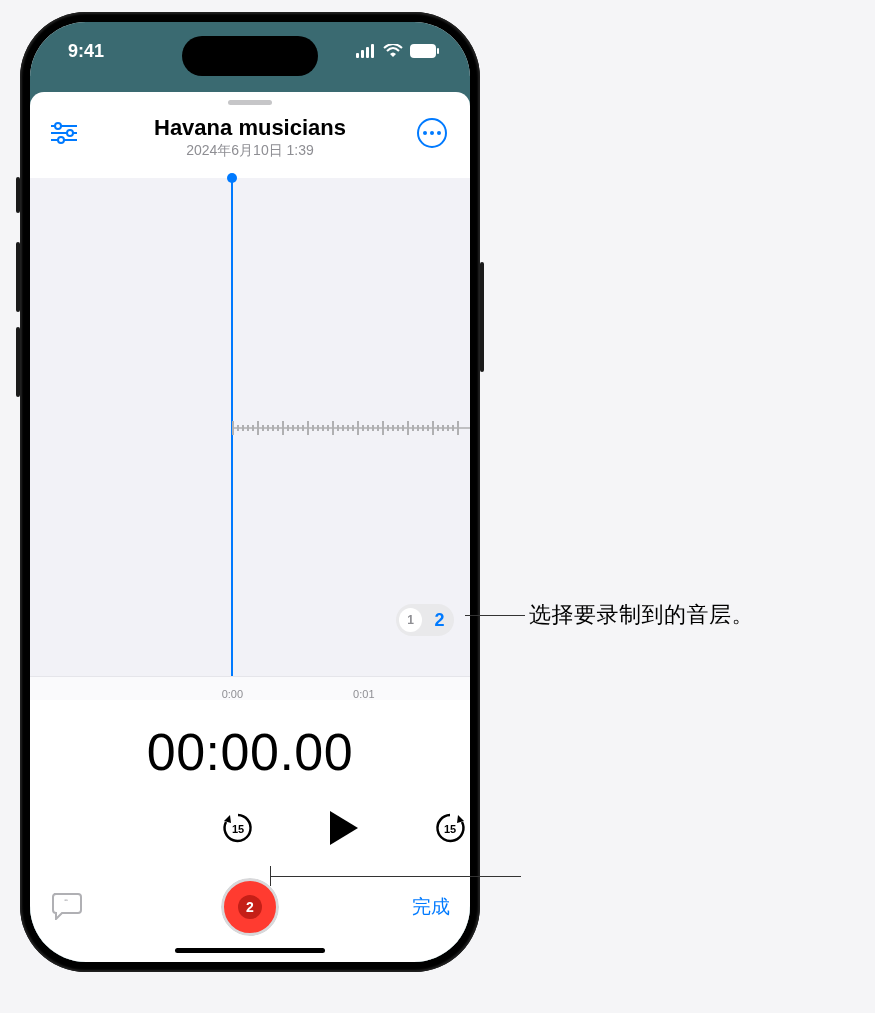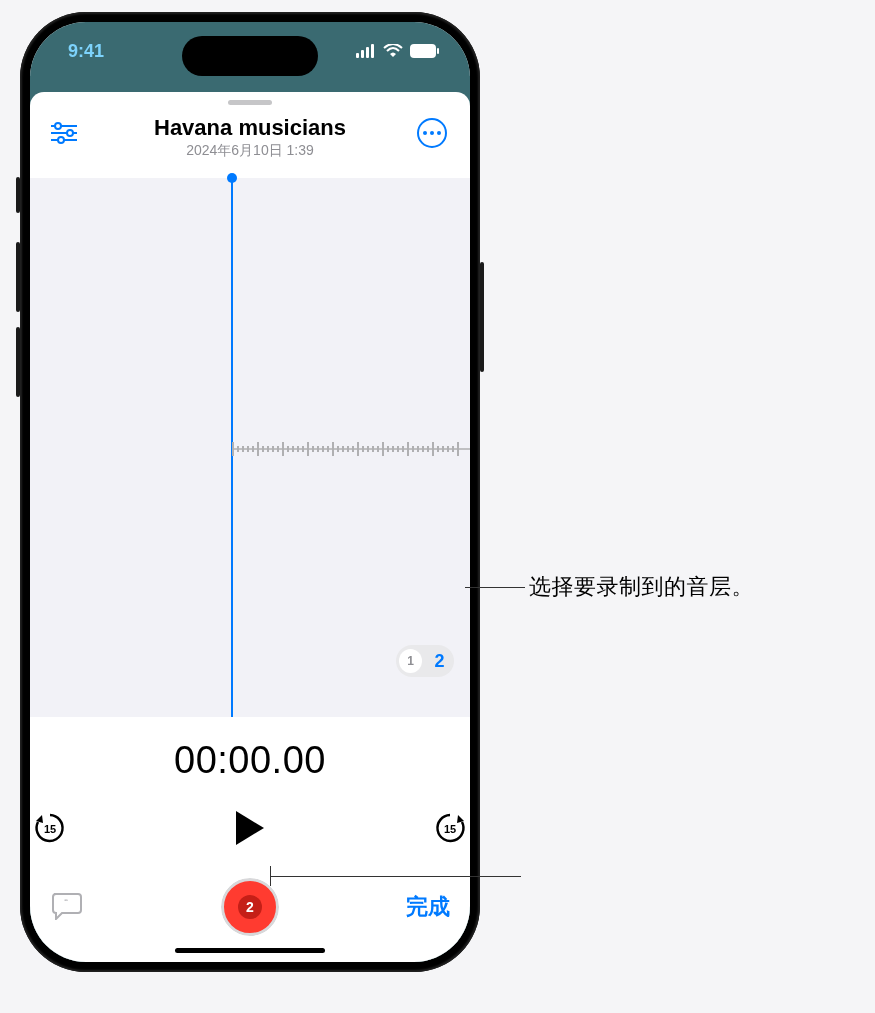--- a/index.html
+++ b/index.html
@@ -52,21 +52,21 @@
     }
     
     .status-bar {
       height: 58px;
       display: flex;
       align-items: center;
       justify-content: space-between;
       padding: 0 30px 0 38px;
       font-weight: 600;
       font-size: 18px;
-      color: #7dd3fc;
+      color: #ffffff;
       background: #3a6a71;
     }
     .status-right { display: flex; gap: 7px; align-items: center; }
     .status-right svg { display: block; }
 
     .modal-backdrop {
       position: absolute;
       top: 54px;
       left: 0; right: 0; bottom: 0;
       background: #3a6a71;
@@ -178,31 +178,31 @@
     }
     .layer-inactive { background: #fff; color: #8e8e93; font-size: 12px; }
     .layer-active   { color: #007aff; font-size: 18px; font-weight: 700; }
 
     
     .controls {
       padding: 22px 0 12px;
       text-align: center;
     }
     .time-display {
-      font-size: 38px;
+      font-size: 52px;
       font-weight: 300;
       letter-spacing: 0.5px;
       color: #000;
       font-variant-numeric: tabular-nums;
     }
     .transport {
       margin-top: 24px;
       display: flex;
       align-items: center;
-      justify-content: space-between;
+      justify-content: flex-end;
       gap: 64px;
     }
     .skip-btn { width: 40px; height: 40px; display: flex; align-items: center; justify-content: center; color: #000; }
     .play-btn { width: 44px; height: 44px; display: flex; align-items: center; justify-content: center; color: #000; }
     .bottom-row {
       display: grid;
       grid-template-columns: 1fr auto 1fr;
       align-items: center;
       padding: 16px 20px 26px;
     }
@@ -220,22 +220,22 @@
       width: 24px; height: 24px;
       border-radius: 50%;
       background: #c51f17;
       color: #fff;
       font-size: 14px;
       font-weight: 700;
       display: flex; align-items: center; justify-content: center;
     }
     .done-btn {
       color: #007aff;
-      font-size: 22px;
-      font-weight: 700;
+      font-size: 19px;
+      font-weight: 400;
       justify-self: end;
     }
     .home-indicator {
       position: absolute;
       bottom: 9px;
       left: 50%;
       transform: translateX(-50%);
       width: 150px; height: 5px;
       border-radius: 3px;
       background: #000;
@@ -248,21 +248,21 @@
       align-items: center;
       font-size: 22px;
       color: #000;
       letter-spacing: 0.5px;
     }
     .callout .line {
       height: 1px;
       background: #333;
       width: 60px;
     }
-    .callout-1 { left: 465px; top: 572px; }
+    .callout-1 { left: 465px; top: 600px; }
     .callout-2 { left: 270px; top: 866px; }
     .callout-2 .line { width: 250px; }
     .callout-2 .bend { width: 1px; height: 20px; background: #333; }
   </style>
 </head>
 <body>
 
 <div class="phone-frame">
   <div class="phone-side-btn btn-left-1"></div>
   <div class="phone-side-btn btn-left-2"></div>
@@ -374,20 +374,25 @@
             <div class="wave-tick" style="height: 6px;"></div>
             <div class="wave-tick" style="height: 14px;"></div>
           </div>
 
         <div class="layer-switch">
           <div class="layer-pill layer-inactive">1</div>
           <div class="layer-pill layer-active">2</div>
         </div>
       </div>
 
+      <div class="timeline-strip">
+        <span>0:00</span>
+        <span>0:01</span>
+
+      </div>
 
       <div class="controls">
         <div class="time-display">00:00.00</div>
 
         <div class="transport">
           <div class="skip-btn">
             <svg width="38" height="38" viewBox="0 0 38 38">
               <path d="M19 6 A13 13 0 1 1 7 13" fill="none" stroke="#000" stroke-width="2.5"></path>
               <path d="M11 6 L5 12 L12 14 Z" fill="#000"></path>
               <text x="19" y="24" text-anchor="middle" font-size="11" font-weight="600" fill="#000">15</text>

